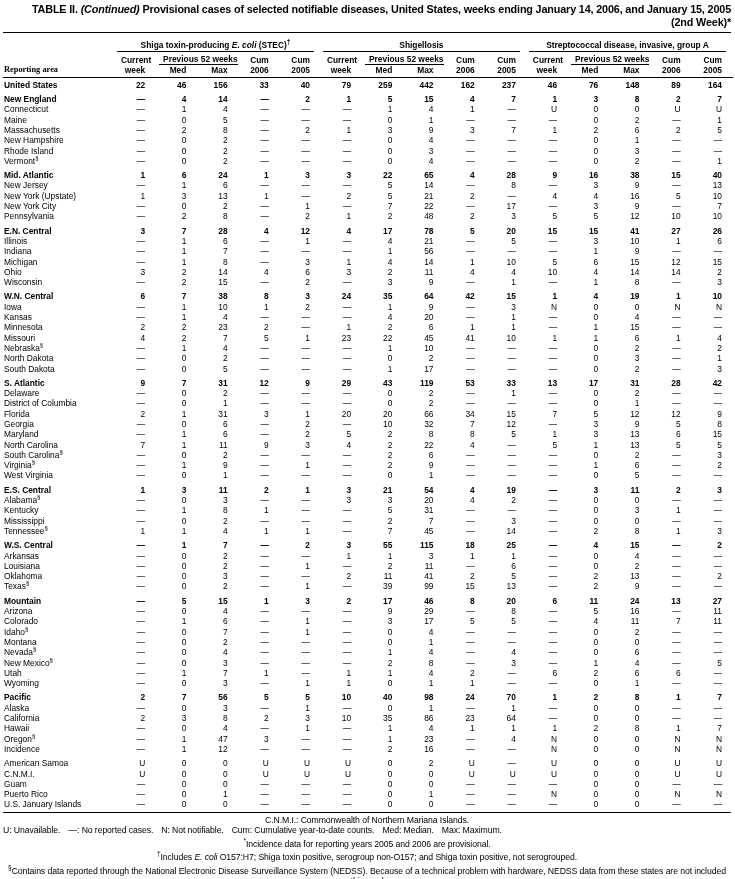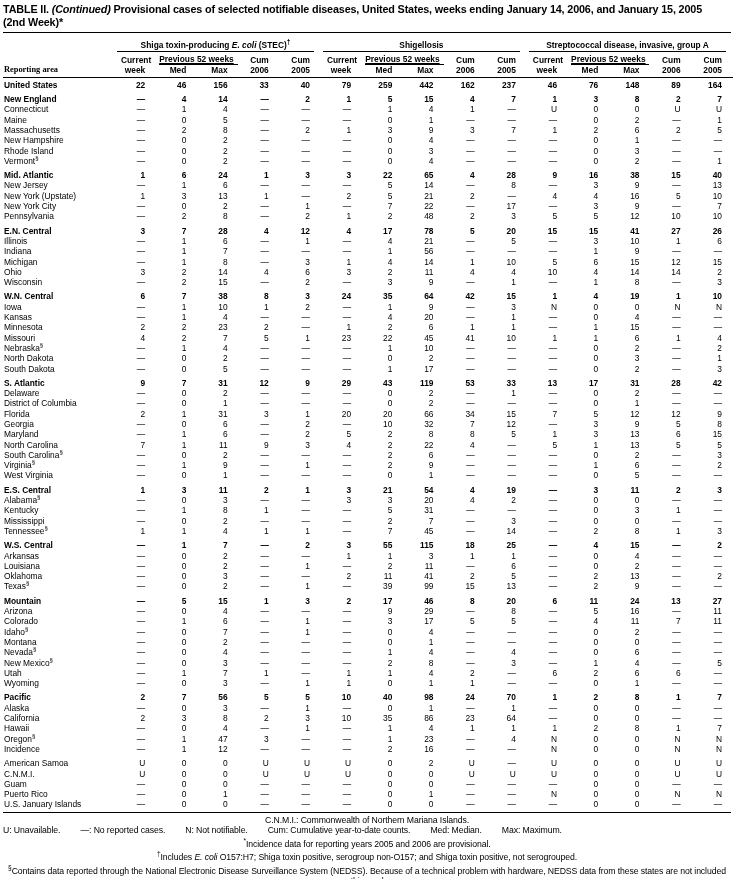--- a/index.html
+++ b/index.html
@@ -6,59 +6,59 @@
   html, body { margin: 0; padding: 0; background: #ffffff; }
   body {
     width: 735px; height: 879px;
     font-family: "Liberation Sans", sans-serif;
     color: #000;
     overflow: hidden;
   }
   .page { padding: 3px 2px 0 3px; width: 733px; }
 
   .title { font-size: 10.8px; font-weight: bold; line-height: 13px; letter-spacing: -0.15px; }
-  .title .t-line { white-space: nowrap; }
+  .title .t-line { white-space: nowrap; text-align: right; }
   .title i { font-weight: bold; }
   .title-rule { border-bottom: 1.6px solid #000; margin-top: 3px; }
 
   table { border-collapse: collapse; table-layout: fixed; width: 730px; margin-top: 2px; }
   col.c-area { width: 112px; }
   col.c-num  { width: 41.2px; }
 
   thead th { font-weight: bold; font-size: 8.4px; padding: 0; vertical-align: bottom; line-height: 10px; }
   th.grp .grpline {
     border-bottom: 1px solid #000;
     text-align: center; white-space: nowrap;
     padding: 2px 0 1px 0; margin: 0 7px 0 2px;
     font-size: 8.4px;
   }
   th.grp sup { font-size: 6.5px; }
   th.h-cur { text-align: right; padding: 2px 5px 0 0; white-space: nowrap; }
-  th.h-prev { text-align: left; text-decoration: underline; }
+  th.h-prev { text-align: right; }
   th.h-prev .prevline { border-bottom: 1px solid #000; margin: 0 1px 0 3px; padding: 2px 0 0 0; white-space: nowrap; }
   th.h-cum { text-align: right; padding: 2px 11px 0 0; margin-top: 28px; }
   tr.hdr-bottom th { border-bottom: 1.2px solid #000; padding-bottom: 2px; }
   th.h-area { text-align: left; padding-left: 1px; font-family: Liberation Serif, serif; }
   th.h-num { text-align: right; padding-right: 11px; }
 
   tbody td { font-size: 8.4px; line-height: 10.3px; padding: 0; vertical-align: bottom; }
   tbody td.area { text-align: left; padding-left: 1px; white-space: nowrap; }
   tbody td.area sup { font-size: 6px; line-height: 0; }
   tbody td.num { text-align: right; padding-right: 11px; white-space: nowrap; }
   tbody tr.bold td { font-weight: bold; }
   tbody tr.gap td { padding-top: 4px; }
   tbody tr:first-child td { padding-top: 2px; }
 
   .bottom-rule { border-bottom: 1.2px solid #000; margin-top: 2px; }
 
   .footnotes { margin-top: 2px; font-size: 8.7px; line-height: 10.6px; letter-spacing: -0.1px; }
   .fn { margin: 0; text-align: center; }
   .fn sup { font-size: 6.5px; }
   .fn-hang { padding-left: 5px; text-indent: -5px; }
-  .legend { display: flex; column-gap: 20px; flex-wrap: nowrap; }
+  .legend { display: flex; column-gap: 8px; flex-wrap: nowrap; }
 </style>
 </head>
 <body>
 
 <div class="page">
 
   <div class="title">
     <div class="t-line"><span>TABLE II.</span> <i>(Continued)</i> <span>Provisional cases of selected notifiable diseases, United States, weeks ending January 14, 2006, and January 15, 2005</span></div>
     <div class="t-line">(2nd Week)*</div>
   </div>

